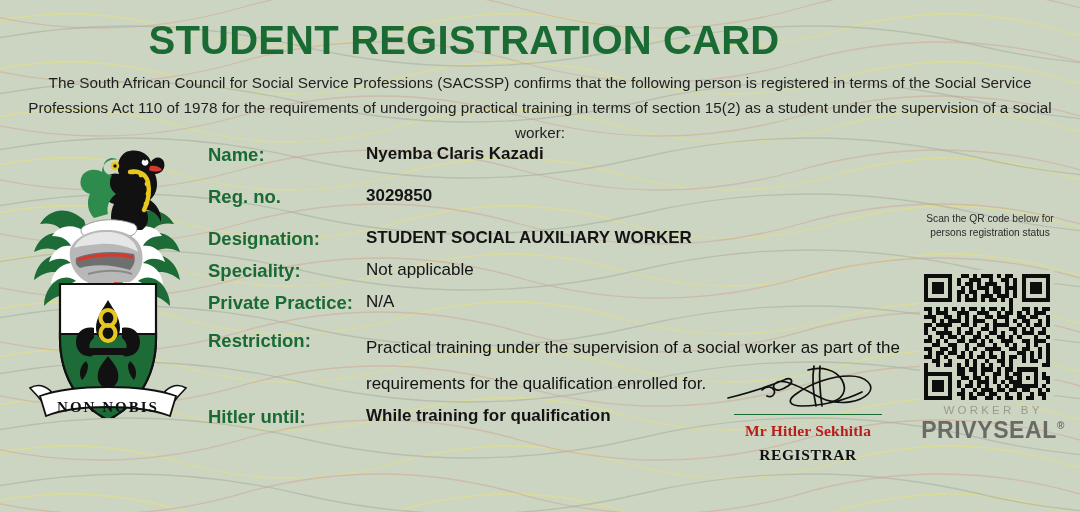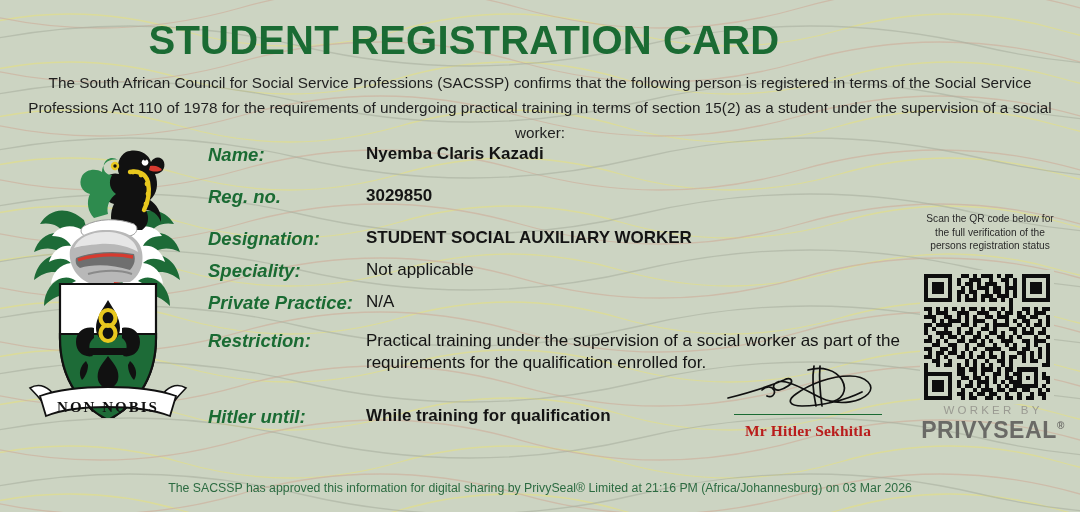--- a/index.html
+++ b/index.html
@@ -74,34 +74,33 @@
     left: 0;
     width: 700px;
   }
   .field-label {
     position: absolute;
     left: 0; top: 0;
     font-size: 18.5px;
     font-weight: bold;
     color: #1a6b33;
     white-space: nowrap;
-    font-style: italic;
   }
   .field-value {
     position: absolute;
     left: 158px; top: 0;
     font-size: 17px;
     color: #141414;
     white-space: nowrap;
   }
   .field-value.bold { font-weight: bold; }
   .field-value.multiline {
     white-space: normal;
     width: 540px;
-    line-height: 22px;
+    line-height: 36px;
   }
 
   
   #signature-block {
     position: absolute;
     left: 718px; top: 364px;
     width: 180px;
     text-align: center;
   }
   #signature-mark {
@@ -372,25 +371,25 @@
                  C158,22 148,12 132,12 C112,12 92,20 78,30 C68,37 72,42 84,42
                  C104,42 128,36 144,28"></path>
         <path d="M96,2 C94,14 95,28 98,42"></path>
         <path d="M102,2 C101,14 102,28 104,42"></path>
         <path d="M90,6 C104,2 118,6 124,16 C130,27 124,36 112,38"></path>
         <path d="M44,26 C48,22 54,22 56,26 C58,31 53,34 49,32"></path>
       </g>
     </svg>
     <div id="signature-line"></div>
     <div class="sig-name">Mr Hitler Sekhitla</div>
+    <div class="sig-role">REGISTRAR</div>
   </div>
 
   <div id="qr-instruction" class="layer">
     <div>Scan the QR code below for</div>
-    <div>the full verification of the</div>
     <div>persons registration status</div>
   </div>
 
   <svg id="qr-code" class="layer" viewBox="0 0 33 33" shape-rendering="crispEdges">
     <rect x="0" y="0" width="33" height="33" fill="#ccd4c2"></rect>
     <g fill="#0d0d0d">
 
       <rect x="1" y="1" width="7" height="1"></rect>
         <rect x="1" y="7" width="7" height="1"></rect>
       <rect x="1" y="1" width="1" height="7"></rect>
@@ -669,15 +668,14 @@
       <rect x="22" y="31" width="1" height="1"></rect>
         <rect x="26" y="31" width="2" height="1"></rect>
     </g>
   </svg>
 
   <div id="privyseal" class="layer">
     <div id="powered-by">WORKER BY</div>
     <div id="privyseal-name"><span>PRIVYSEAL</span><sup>®</sup></div>
   </div>
 
-  <div id="footer" class="layer">The SACSSP has approved this information for digital sharing by PrivySeal® Limited at 21:16 PM (Africa/Johannesburg) on 03 Mar 2026</div>
 
 </div>
 
 </body></html>

